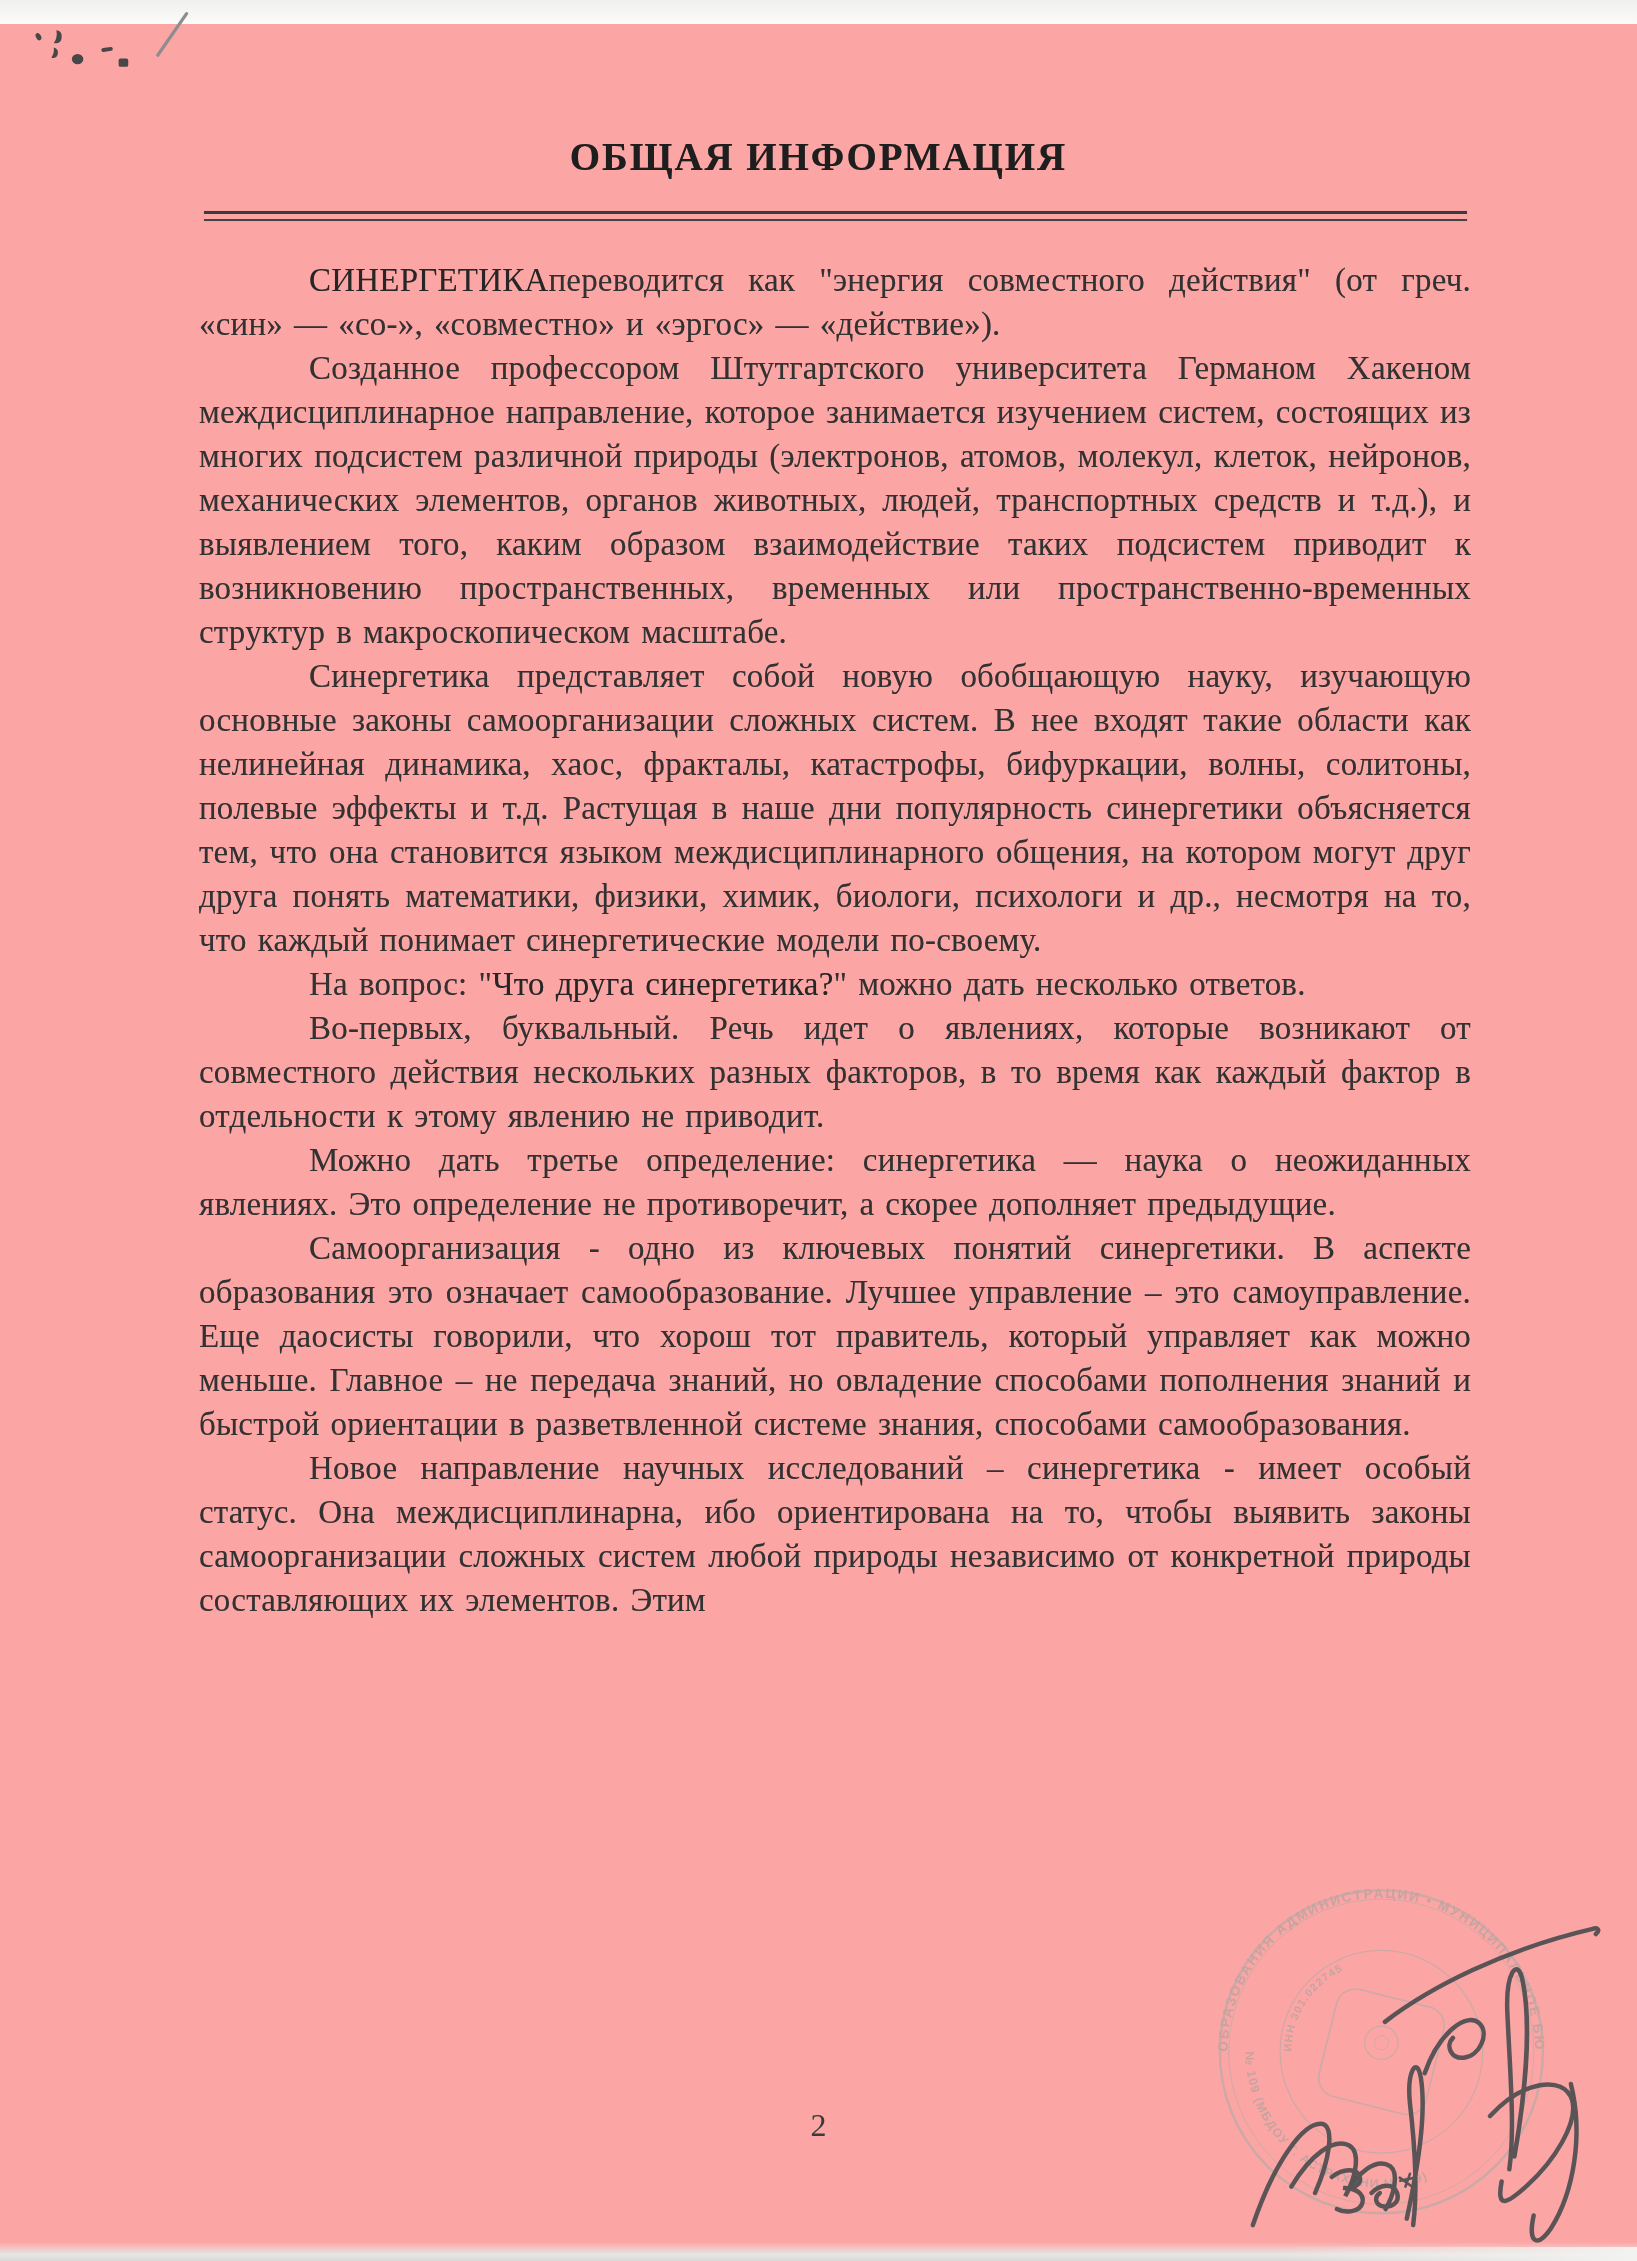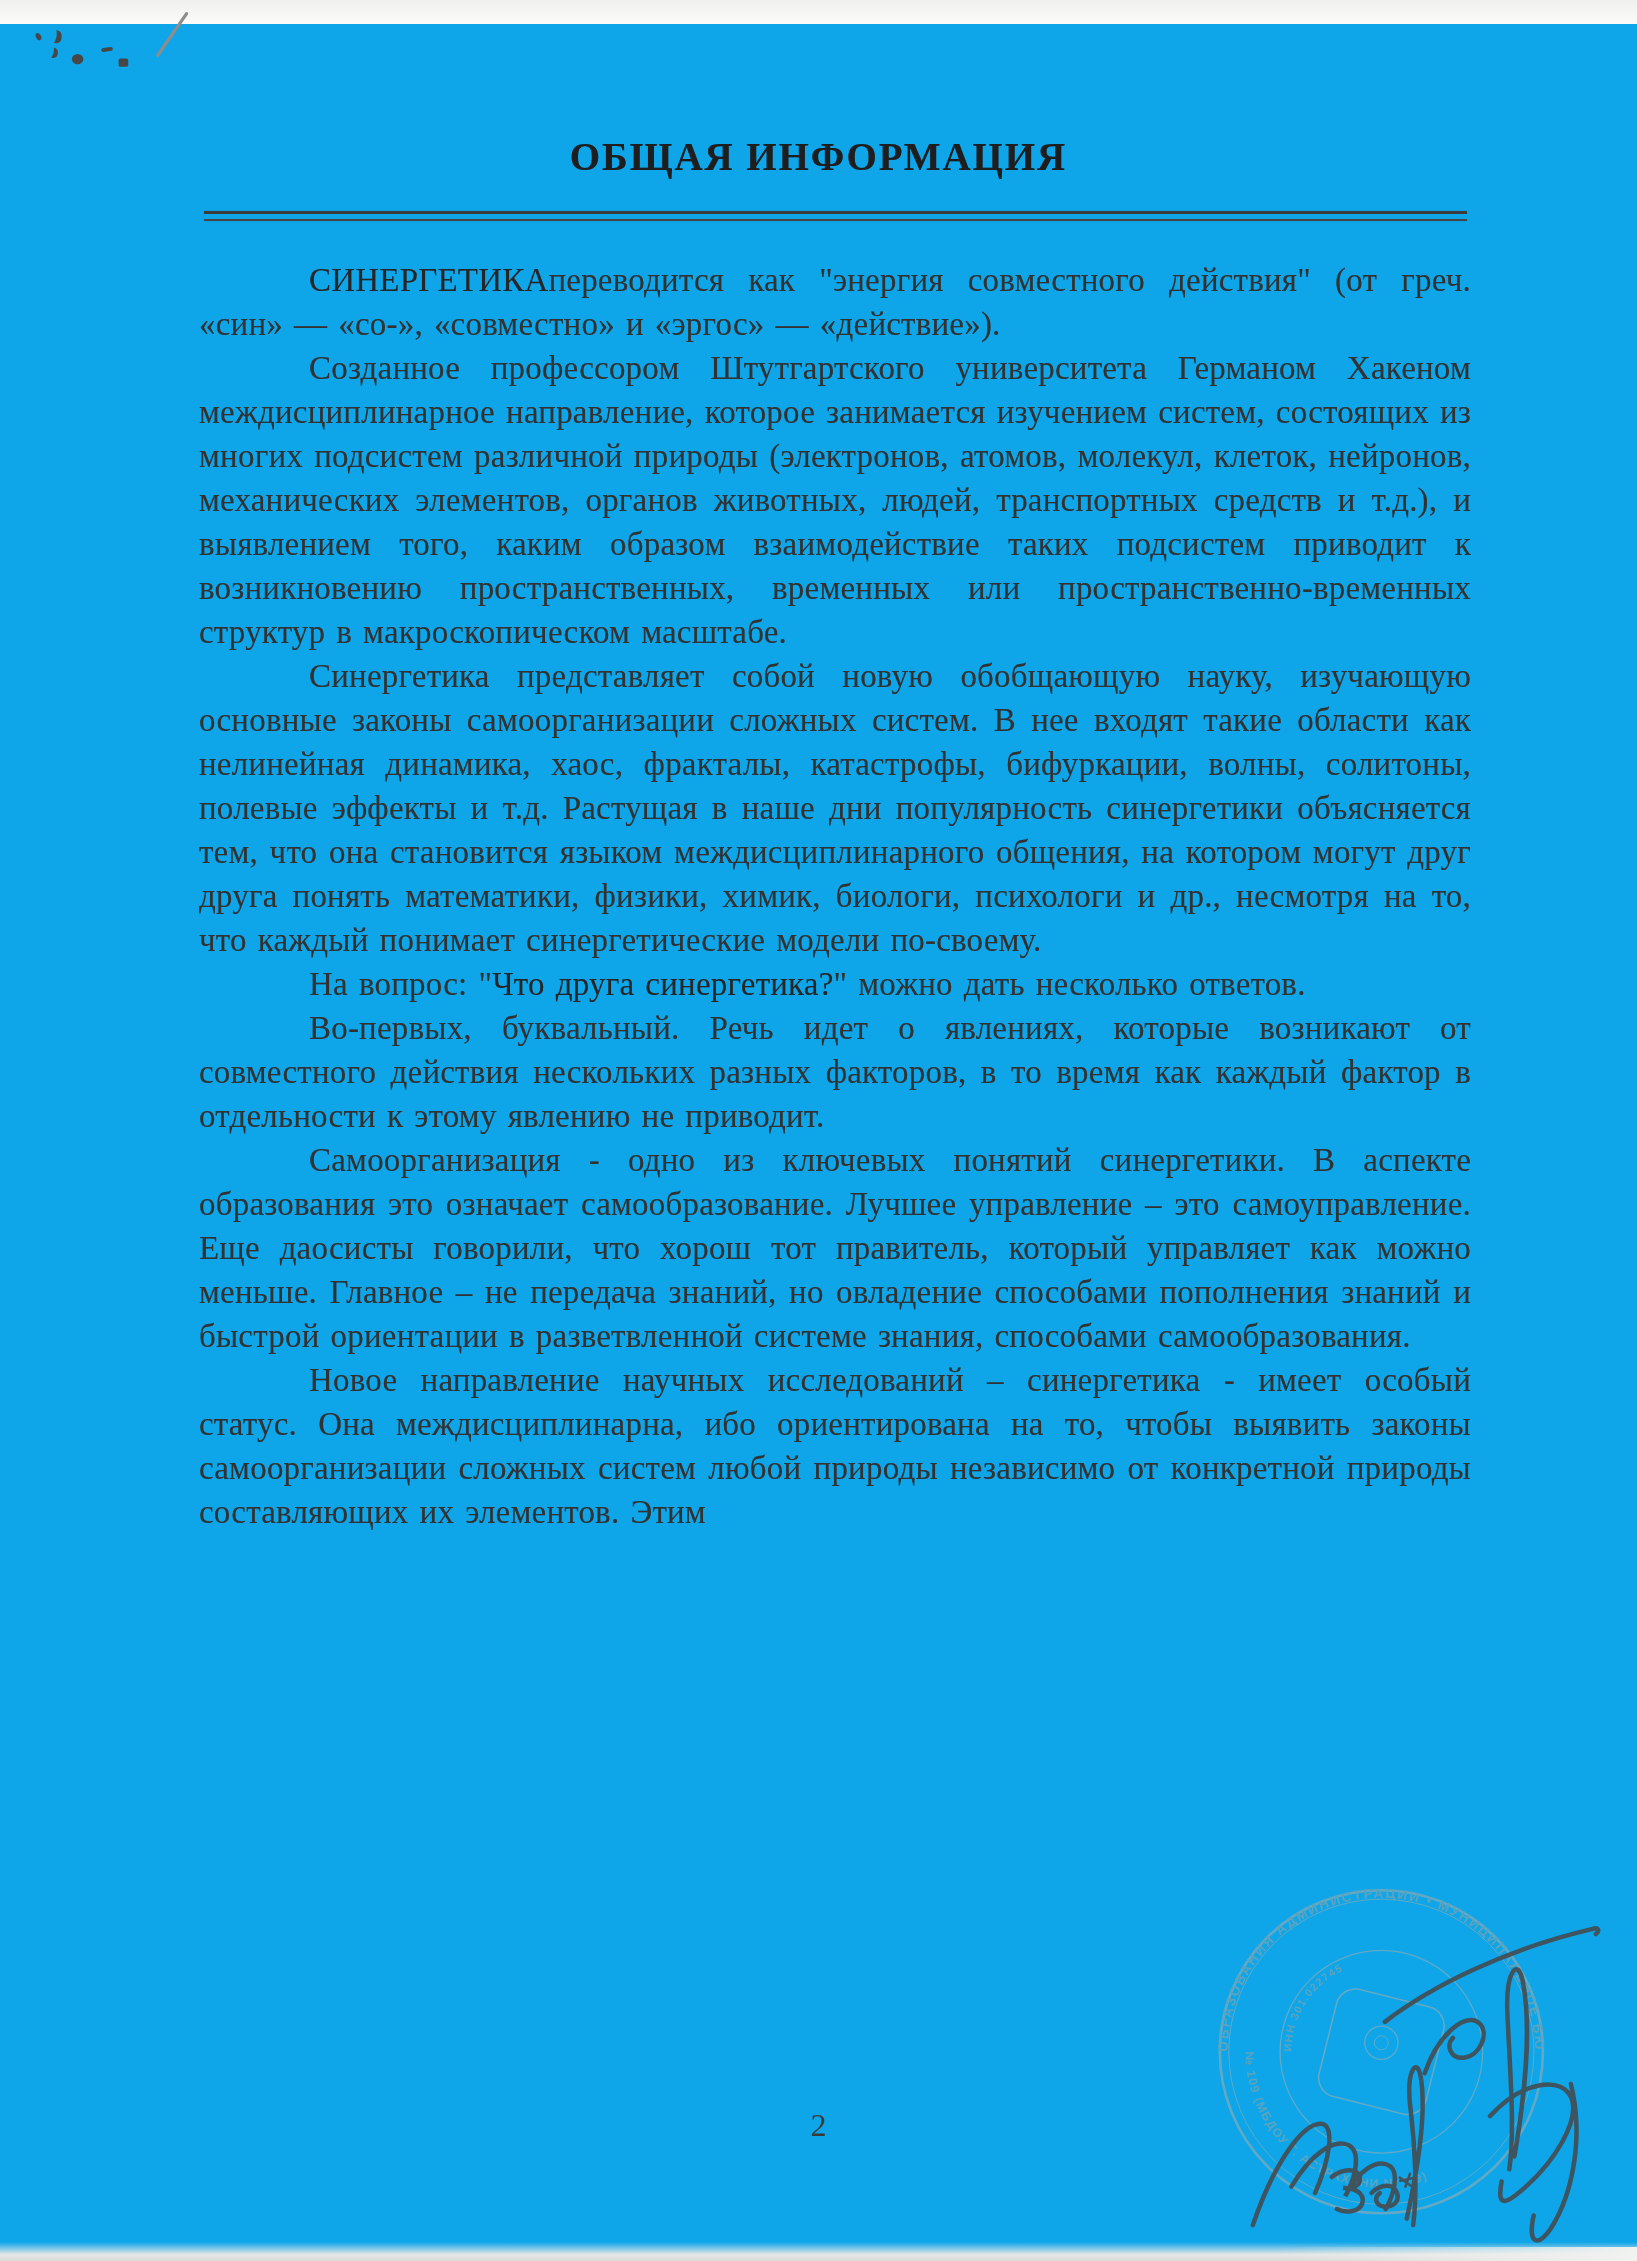--- a/index.html
+++ b/index.html
@@ -1,20 +1,20 @@
 <!DOCTYPE html>
 <html lang="ru" style="font-size:10.3px"><head>
 <meta charset="utf-8">
 <style>
   html,body{margin:0;padding:0;background:#e9e9e7;}
   .page{
     position:relative;
     width:1637px;height:2261px;
     margin:0 auto;
-    background:#0ea5e9;
+    background:#fca5a5;
     overflow:hidden;
     font-family:"Liberation Serif","DejaVu Serif",serif;
     color:#303030;
   }
   .top-edge{position:absolute;top:0;left:0;right:0;height:24.4px;
     background:linear-gradient(to bottom,#f0f0ee,#fbfbf9);}
   .bottom-edge{position:absolute;bottom:0;left:0;right:0;height:19px;
     background:linear-gradient(to top,#d9d9d7 0,#e7e7e5 6.4px,rgba(251,251,249,0) 19px);}
   .bottom-edge-right{position:absolute;bottom:0;right:0;width:359px;height:14px;
     background:linear-gradient(to right,rgba(217,217,215,0),#f2f2f0);}
@@ -75,20 +75,21 @@
   <h1 class="doc-title">ОБЩАЯ ИНФОРМАЦИЯ</h1>
 
   <div class="title-rule"></div>
 
   <div class="content" id="paragraphs">
       <p><span class="b">СИНЕРГЕТИКА</span><span>переводится как "энергия совместного действия" (от греч. «син» — «со-», «совместно» и «эргос» — «действие»).</span></p>
       <p><span>Созданное профессором Штутгартского университета Германом Хакеном междисциплинарное направление, которое занимается изучением систем, состоящих из многих подсистем различной природы (электронов, атомов, молекул, клеток, нейронов, механических элементов, органов животных, людей, транспортных средств и т.д.), и выявлением того, каким образом взаимодействие таких подсистем приводит к возникновению пространственных, временных или пространственно-временных структур в макроскопическом масштабе.</span></p>
       <p><span>Синергетика представляет собой новую обобщающую науку, изучающую основные законы самоорганизации сложных систем. В нее входят такие области как нелинейная динамика, хаос, фракталы, катастрофы, бифуркации, волны, солитоны, полевые эффекты и т.д. Растущая в наше дни популярность синергетики объясняется тем, что она становится языком междисциплинарного общения, на котором могут друг друга понять математики, физики, химик, биологи, психологи и др., несмотря на то, что каждый понимает синергетические модели по-своему.</span></p>
       <p><span>На вопрос: "</span><span class="b">Что друга синергетика?</span><span>" можно дать несколько ответов.</span></p>
       <p><span>Во-первых, буквальный. Речь идет о явлениях, которые возникают от совместного действия нескольких разных факторов, в то время как каждый фактор в отдельности к этому явлению не приводит.</span></p>
+      <p><span>Можно дать третье определение: синергетика — наука о неожиданных явлениях. Это определение не противоречит, а скорее дополняет предыдущие.</span></p>
       <p><span>Самоорганизация - одно из ключевых понятий синергетики. В аспекте образования это означает самообразование. Лучшее управление – это самоуправление. Еще даосисты говорили, что хорош тот правитель, который управляет как можно меньше. Главное – не передача знаний, но овладение способами пополнения знаний и быстрой ориентации в разветвленной системе знания, способами самообразования.</span></p>
       <p><span>Новое направление научных исследований – синергетика - имеет особый статус. Она междисциплинарна, ибо ориентирована на то, чтобы выявить законы самоорганизации сложных систем любой природы независимо от конкретной природы составляющих их элементов. Этим</span></p>
     </div>
 
   <div class="page-number">2</div>
 
   <svg class="stamp" width="359" height="379" viewBox="0 0 560 590">
     <defs>
       <path id="arcT" d="M 32,272 A 240,240 0 1 1 512,272"></path>
       <path id="arcB" d="M 60,272 A 212,212 0 1 0 484,272"></path>

